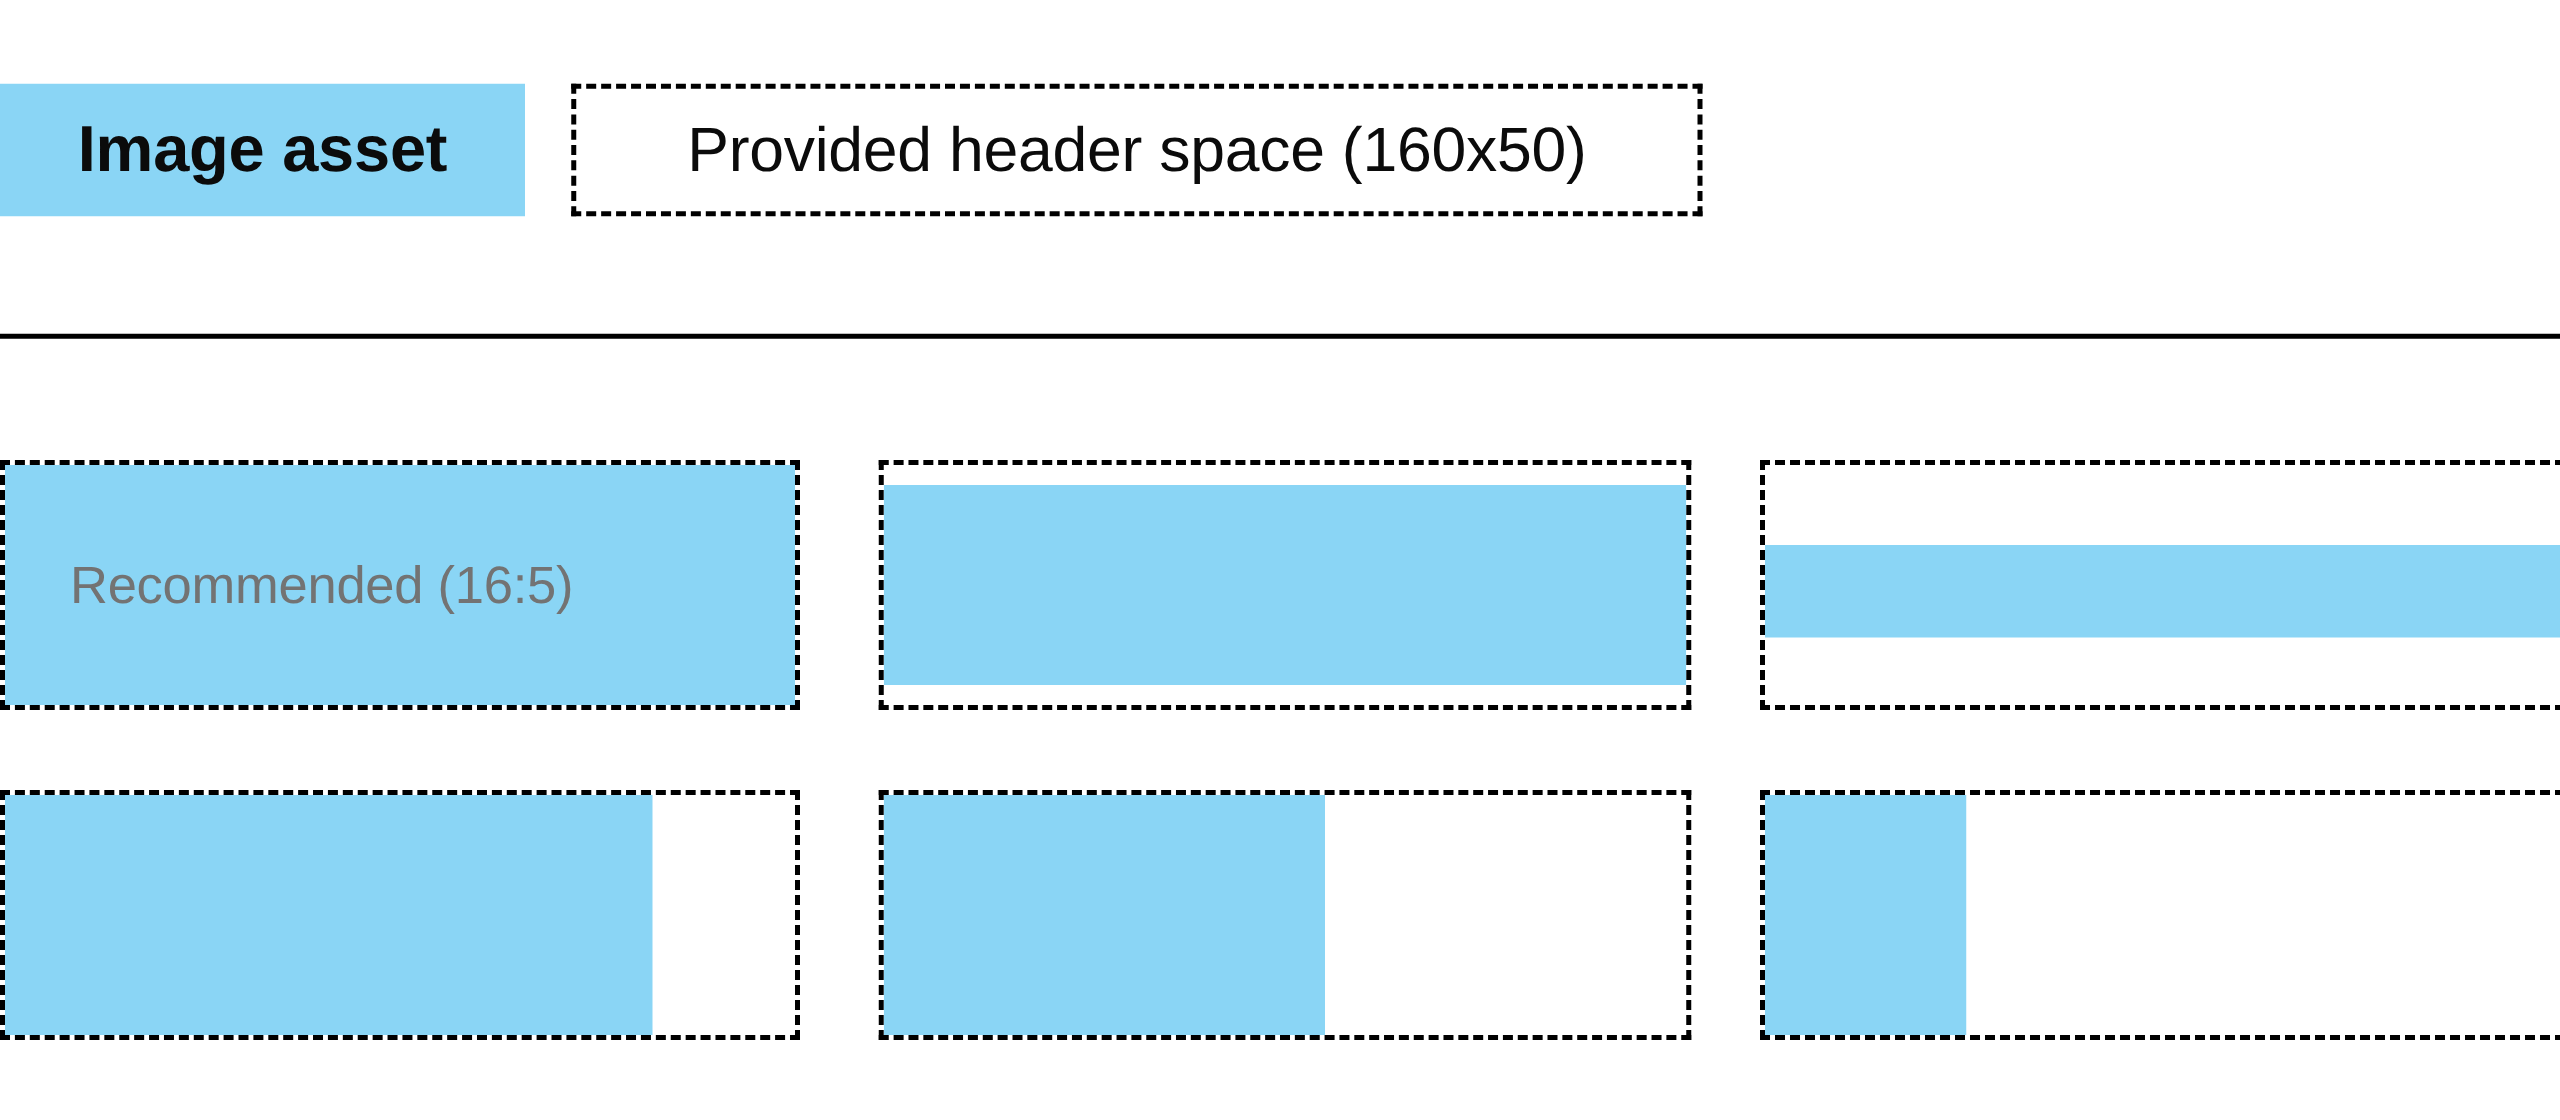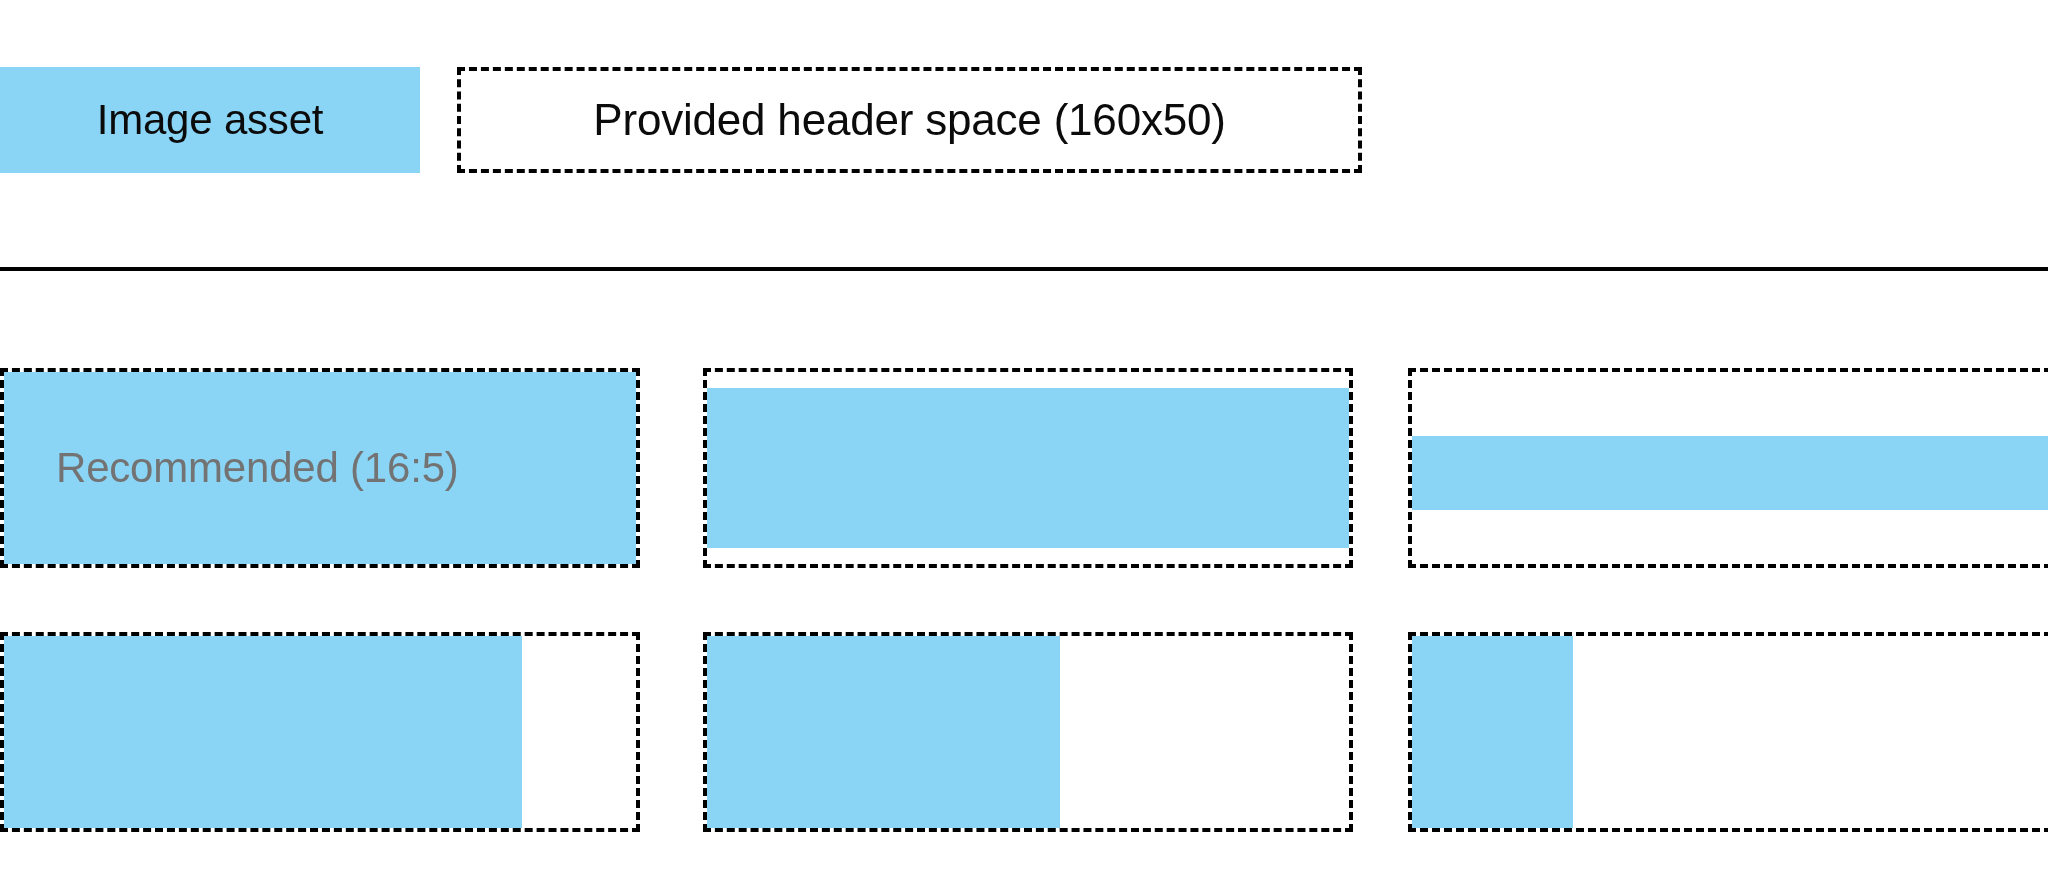--- a/index.html
+++ b/index.html
@@ -34,41 +34,42 @@
     top: 0;
     width: 420px;
     height: 106px;
     background: #8ad5f5;
     display: flex;
     align-items: center;
     justify-content: center;
   }
 
   .legend-swatch .legend-text {
-    font-size: 42px;
+    font-size: 52px;
     color: #0b0b0b;
     letter-spacing: -0.2px;
     line-height: 1;
+    font-weight: bold;
   }
 
   .legend-outline {
     position: absolute;
     left: 457px;
     top: 0;
     width: 905px;
     height: 106px;
     background: #ffffff;
     border: 4px dashed #000000;
     display: flex;
     align-items: center;
     justify-content: center;
   }
 
   .legend-outline .legend-text {
-    font-size: 44px;
+    font-size: 50px;
     color: #0b0b0b;
     letter-spacing: -0.2px;
     line-height: 1;
   }
 
   
   .divider {
     position: absolute;
     left: 0;
     top: 267px;

